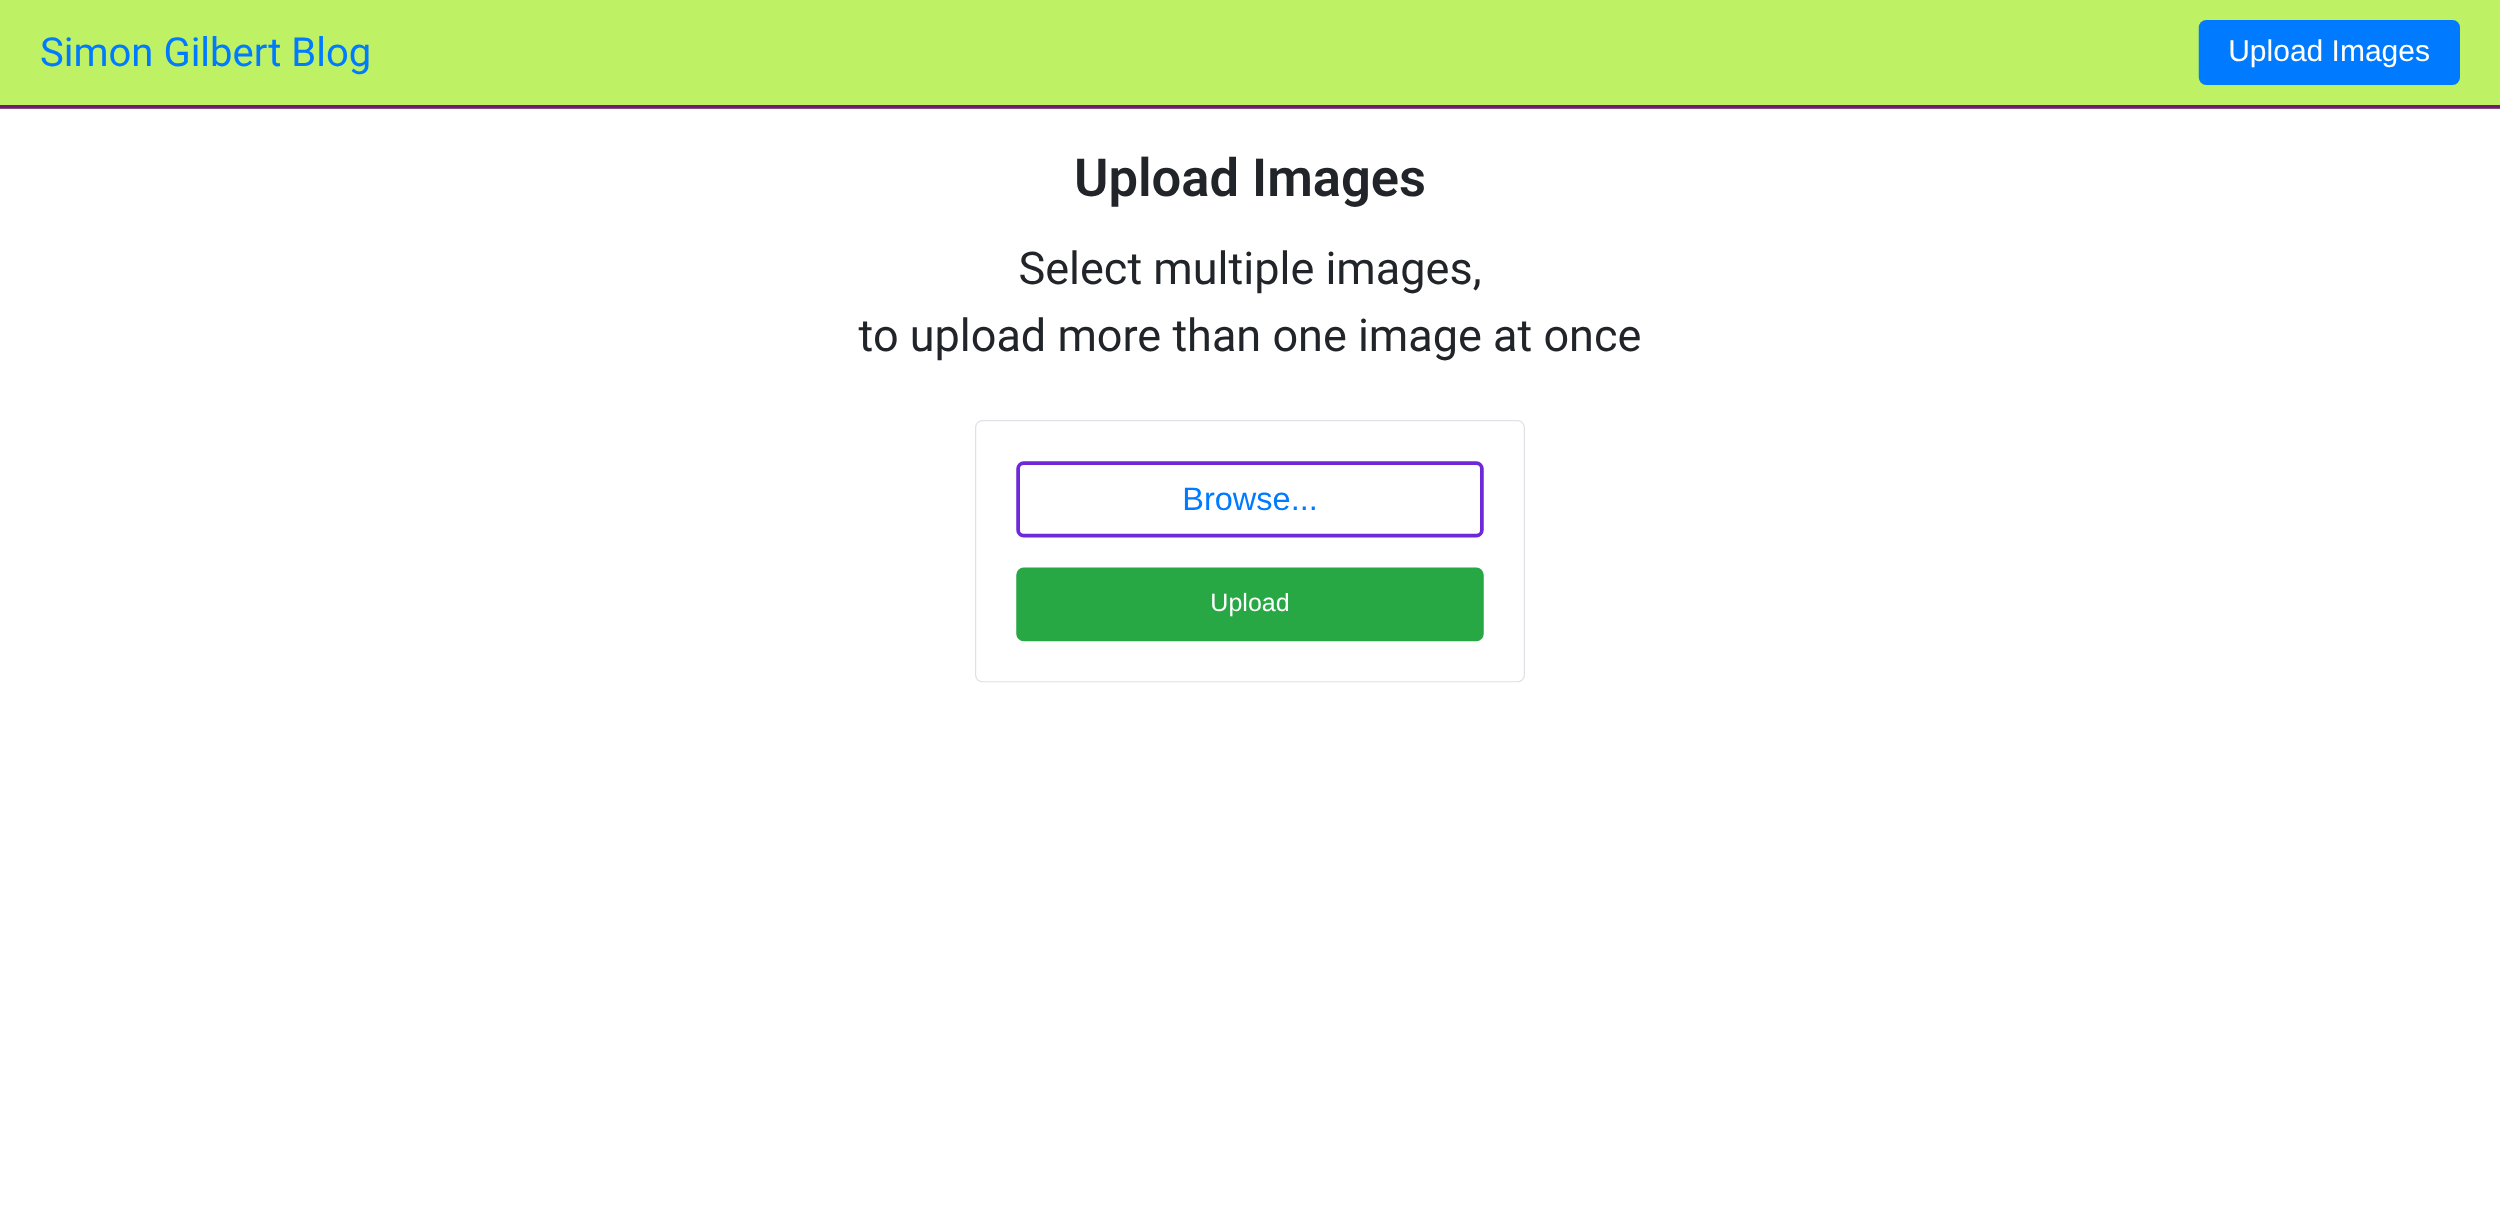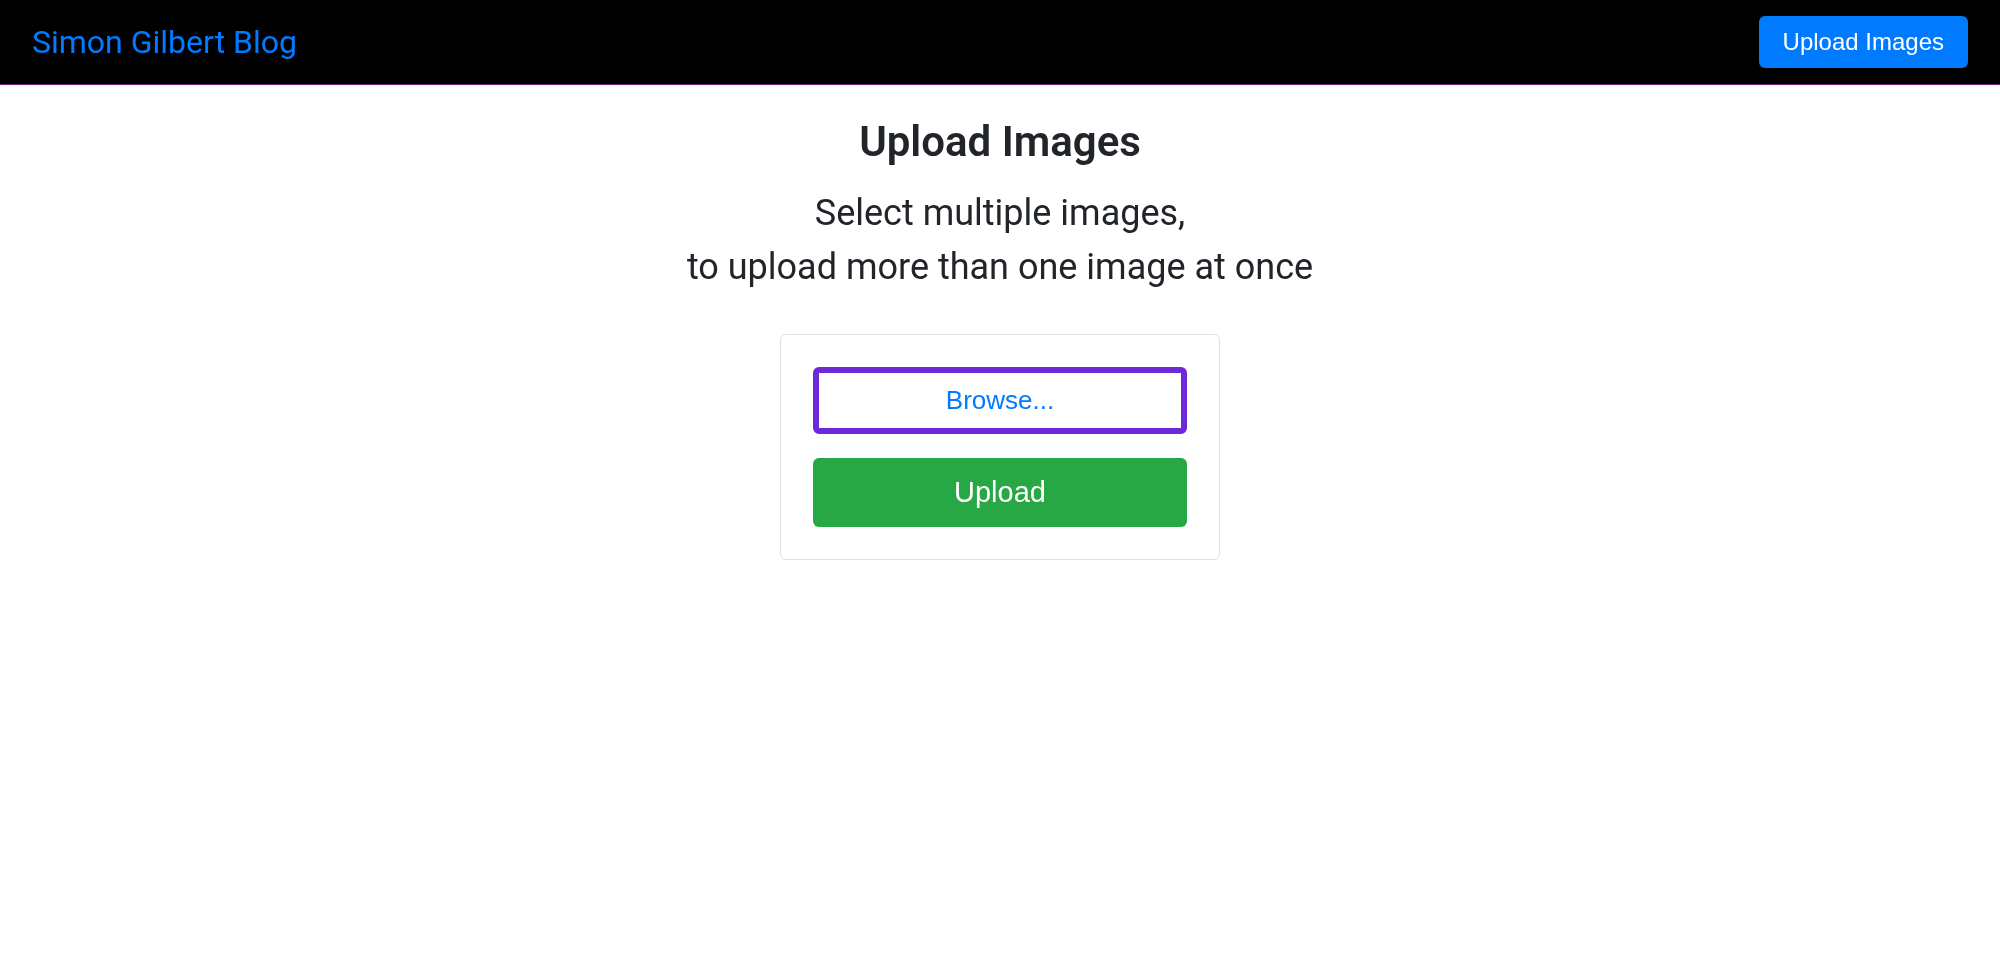--- a/index.html
+++ b/index.html
@@ -12,22 +12,22 @@
       font-family: -apple-system, BlinkMacSystemFont, "Segoe UI", Roboto, "Helvetica Neue", Arial, sans-serif;
       background: #ffffff;
       color: #212529;
     }
     
     .navbar {
       display: flex;
       justify-content: space-between;
       align-items: center;
       padding: 16px 32px;
-      border-bottom: 1px solid #701a75;
-      background: #000000;
+      border-bottom: 3px solid #701a75;
+      background: #bef264;
     }
     
     .navbar-brand {
       color: #007bff;
       font-size: 32px;
       font-weight: 400;
       text-decoration: none;
       cursor: pointer;
     }
     
@@ -74,36 +74,36 @@
       padding: 32px;
       width: 440px;
       display: flex;
       flex-direction: column;
       gap: 24px;
     }
     
     .browse-button {
       background-color: #ffffff;
       color: #007bff;
-      border: 6px solid #6d28d9;
+      border: 3px solid #6d28d9;
       padding: 12px 20px;
       font-size: 26px;
       border-radius: 6px;
       cursor: pointer;
       width: 100%;
       text-align: center;
       font-weight: 400;
     }
     
     .upload-button {
       background-color: #28a745;
       color: #ffffff;
       border: none;
       padding: 18px 20px;
-      font-size: 29px;
+      font-size: 20px;
       border-radius: 6px;
       cursor: pointer;
       width: 100%;
       text-align: center;
       font-weight: 400;
     }
   </style>
 </head>
 <body>
 

